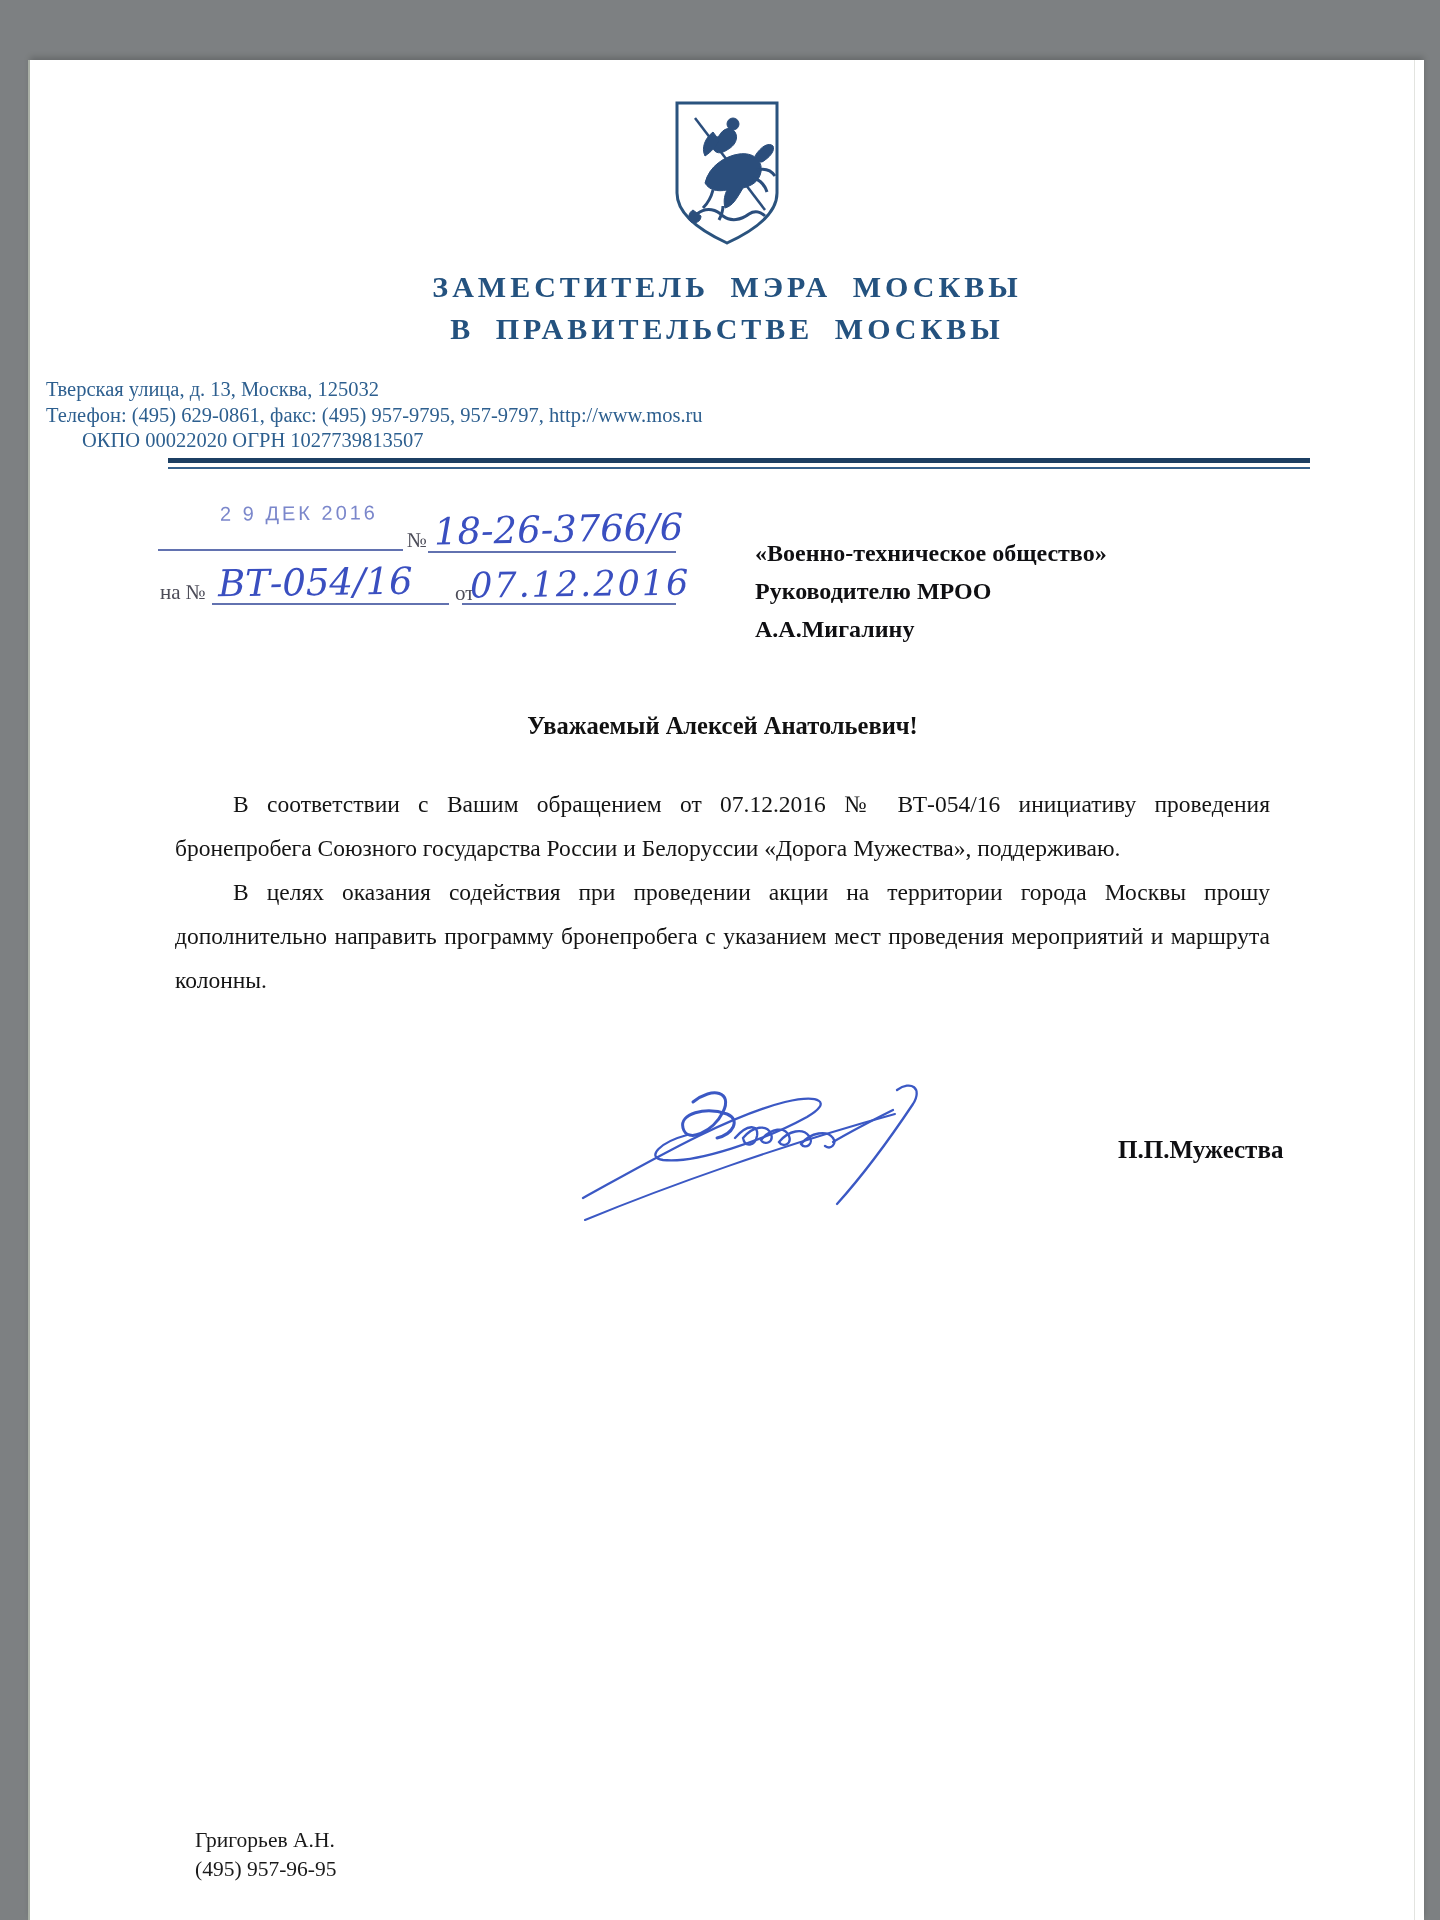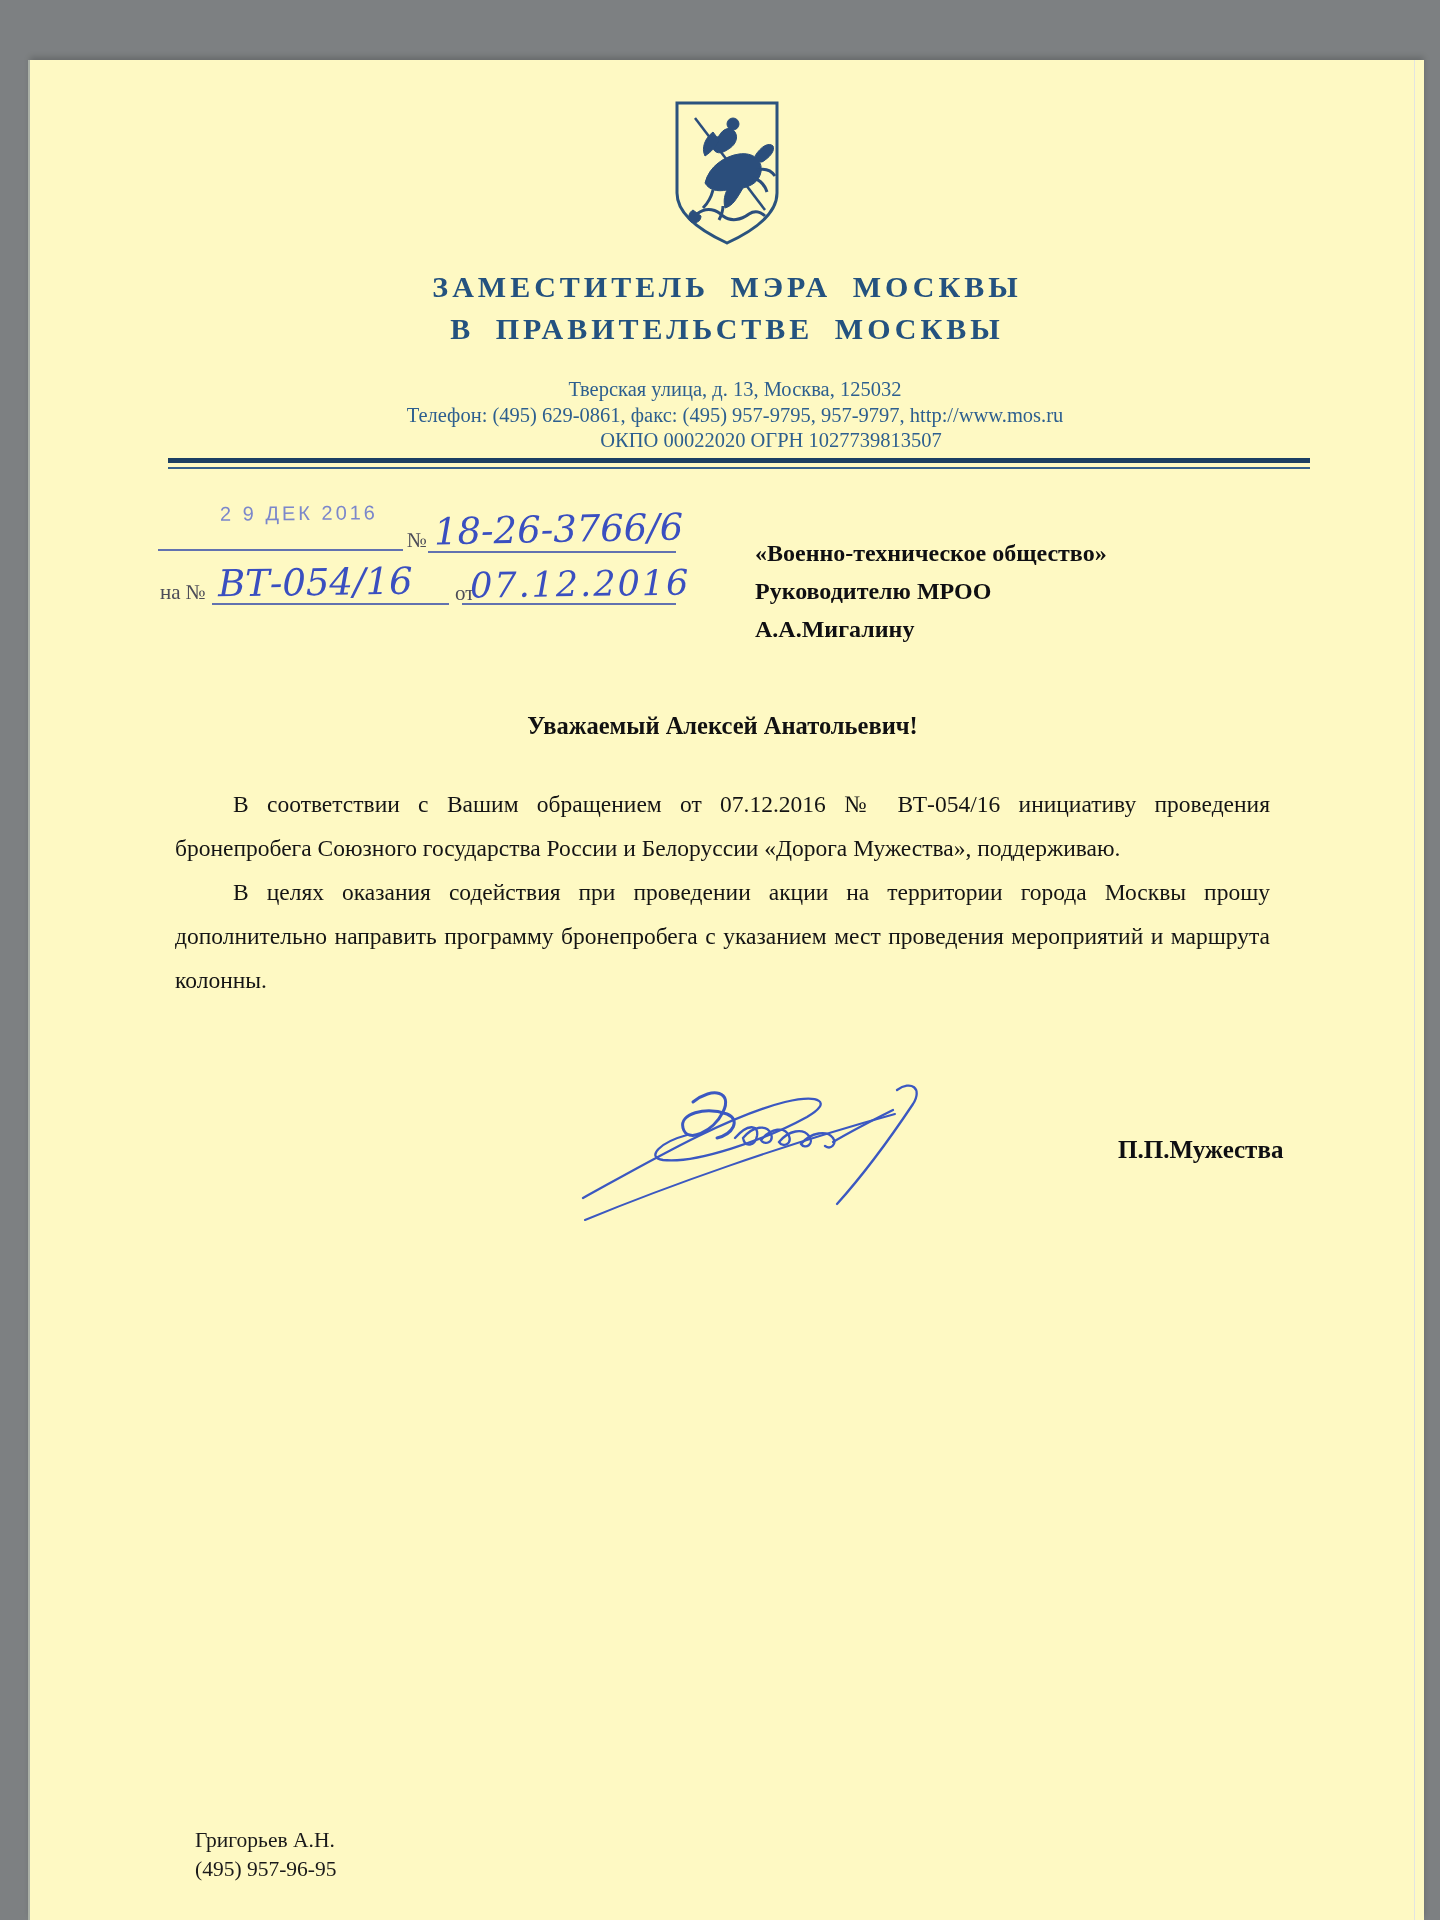--- a/index.html
+++ b/index.html
@@ -5,35 +5,35 @@
   html,body{margin:0;padding:0;}
   body{
     width:1440px;height:1920px;
     background:#7d8082;
     overflow:hidden;
     font-family:"Liberation Serif", serif;
     position:relative;
   }
   .paper{
     position:absolute;left:30px;top:60px;width:1394px;height:1860px;
-    background:#fef9c3;
+    background:#ffffff;
     box-shadow:-2px 0 0 #aab0a6, 0 -3px 6px rgba(0,0,0,.18);
   }
   .abs{position:absolute;}
   
   .emblem{left:637px;top:38px;width:120px;height:150px;}
   .lh-title{
     left:0;width:1394px;text-align:center;
     color:#24527f;font-weight:bold;
     font-size:30px;letter-spacing:4px;word-spacing:10px;
     line-height:34px;white-space:nowrap;
   }
   .t1{top:210px;} .t2{top:252px;text-align:center;}
   .lh-line{
-    left:8px;width:1394px;text-align:center;color:#2d5f8f;
+    left:16px;width:1394px;color:#2d5f8f;
     font-size:20.5px;line-height:24px;white-space:nowrap;
   }
   .addr{top:317px;} .phones{top:343px;} .okpo{top:368px;margin-left:36px;}
   .rule-thick{left:138px;top:398px;width:1142px;height:5px;background:#1c3f63;}
   .rule-thin{left:138px;top:407px;width:1142px;height:2px;background:#35618c;}
   
   .stamp{
     left:190px;top:442px;color:#7b87cb;
     font-family:"Liberation Sans", sans-serif;
     font-size:20px;letter-spacing:3px;font-weight:500;white-space:nowrap;

